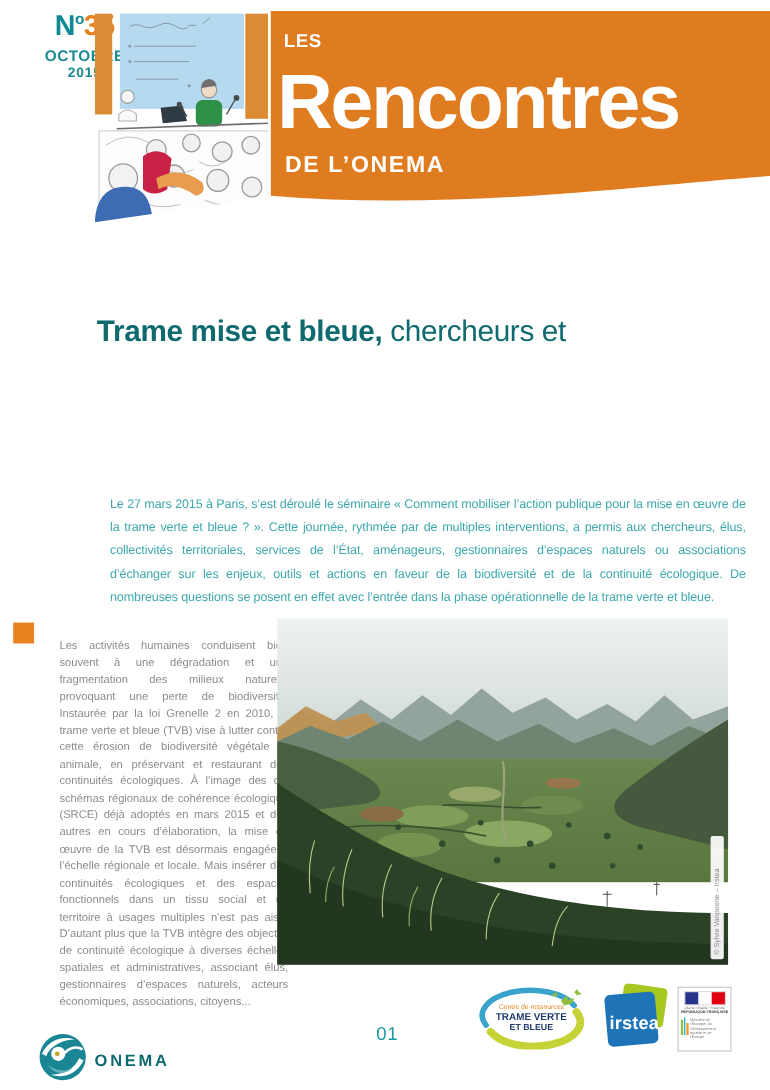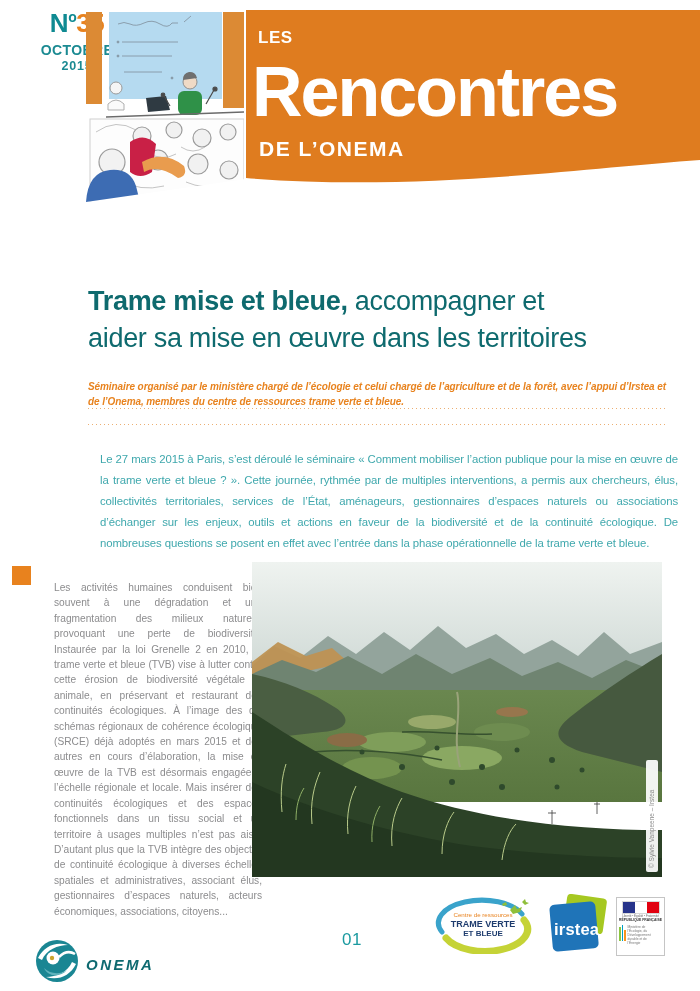--- a/index.html
+++ b/index.html
@@ -34,21 +34,21 @@
     background-position:0 29px,0 45px;}
   .intro{position:absolute;left:88px;top:437px;width:578px;margin:12px;
     font-size:11.4px;line-height:21px;color:#3FA8AD;text-align:justify;letter-spacing:-0.1px;}
   .bullet-square{position:absolute;left:12px;top:566px;width:19px;height:19px;background:#E8821E;}
   .body-col{position:absolute;left:38px;top:564px;width:208px;margin:16px;
     font-size:10.2px;line-height:15.4px;color:#8C8C8E;text-align:justify;}
   .photo{position:absolute;left:252px;top:562px;width:410px;height:315px;}
   
   .onema-icon{position:absolute;left:34px;top:938px;width:46px;height:46px;}
   .onema-label{position:absolute;left:86px;top:956px;font-size:15px;font-weight:bold;
-    color:#0F6A70;letter-spacing:2.5px;font-style:italic;}
+    color:#0F6A70;letter-spacing:2.5px;}
   .page-number{position:absolute;left:334px;top:930px;width:36px;text-align:center;
     font-size:17px;color:#1B9AA0;letter-spacing:.5px;}
   .tvb-logo{position:absolute;left:434px;top:896px;width:100px;height:58px;}
   .irstea-logo{position:absolute;left:545px;top:894px;width:64px;height:64px;}
   .ministry-logo{position:absolute;left:616px;top:897px;width:49px;height:59px;
     background:#fff;border:1px solid #C5C5C5;box-sizing:border-box;padding:3px 2px 2px 2px;}
   .flag{width:36px;margin:0 auto;border:1px solid #D8D8D8;display:flex;height:11px;}
   .flag div{flex:1;}
   .flag .b{background:#27348B;} .flag .w{background:#fff;} .flag .r{background:#E1000F;}
   .motto{font-size:3px;color:#666;text-align:center;margin-top:1px;line-height:3.4px;}
@@ -125,23 +125,22 @@
     <path d="M0,190 q2,-30 24,-32 q20,-2 26,16 l4,16 z" fill="#3D6CB3"></path>
   </svg>
 
   <svg class="banner" viewBox="0 0 454 192">
     <path d="M0,0 H454 V150 C340,158 170,182 0,168 Z" fill="#DF7C1F"></path>
     <text x="12" y="33" font-size="17" font-weight="bold" fill="#FFFFFF" letter-spacing="0.5">LES</text>
     <text x="6" y="106" font-size="70" font-weight="bold" fill="#FFFFFF" letter-spacing="-2">Rencontres</text>
     <text x="13" y="146" font-size="21" font-weight="bold" fill="#FFFFFF" letter-spacing="1.5">DE L’ONEMA</text>
   </svg>
 
-  <h1 class="article-title"><strong>Trame mise et bleue,</strong><span> accompagner et</span><br><span>aider sa mise en œuvre dans les territoires</span></h1>
-
-  <p class="standfirst">Séminaire organisé par le ministère chargé de l’écologie et celui chargé de l’agriculture et de la forêt, avec l’appui d’Irstea et de l’Onema, membres du centre de ressources trame verte et bleue.</p>
+  <h1 class="article-title"><strong>Trame mise et bleue,</strong><span> chercheurs et</span><br></h1>
+
 
   <p class="intro">Le 27 mars 2015 à Paris, s’est déroulé le séminaire « Comment mobiliser l’action publique pour la mise en œuvre de la trame verte et bleue ? ». Cette journée, rythmée par de multiples interventions, a permis aux chercheurs, élus, collectivités territoriales, services de l’État, aménageurs, gestionnaires d’espaces naturels ou associations d’échanger sur les enjeux, outils et actions en faveur de la biodiversité et de la continuité écologique. De nombreuses questions se posent en effet avec l’entrée dans la phase opérationnelle de la trame verte et bleue.</p>
 
   <div class="bullet-square"></div>
   <p class="body-col">Les activités humaines conduisent bien souvent à une dégradation et une fragmentation des milieux naturels, provoquant une perte de biodiversité. Instaurée par la loi Grenelle 2 en 2010, la trame verte et bleue (TVB) vise à lutter contre cette érosion de biodiversité végétale et animale, en préservant et restaurant des continuités écologiques. À l’image des dix schémas régionaux de cohérence écologique (SRCE) déjà adoptés en mars 2015 et des autres en cours d’élaboration, la mise en œuvre de la TVB est désormais engagée à l’échelle régionale et locale. Mais insérer des continuités écologiques et des espaces fonctionnels dans un tissu social et un territoire à usages multiples n’est pas aisé. D’autant plus que la TVB intègre des objectifs de continuité écologique à diverses échelles spatiales et administratives, associant élus, gestionnaires d’espaces naturels, acteurs économiques, associations, citoyens...</p>
 
   <svg class="photo" viewBox="0 0 410 315">
     <defs>
       <linearGradient id="sky" x1="0" y1="0" x2="0" y2="1">
         <stop offset="0" stop-color="#EFF3F0"></stop>

